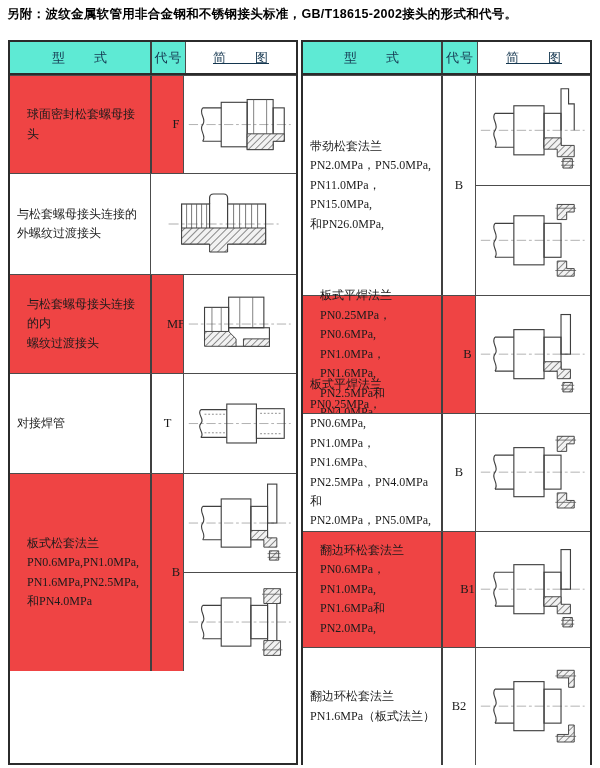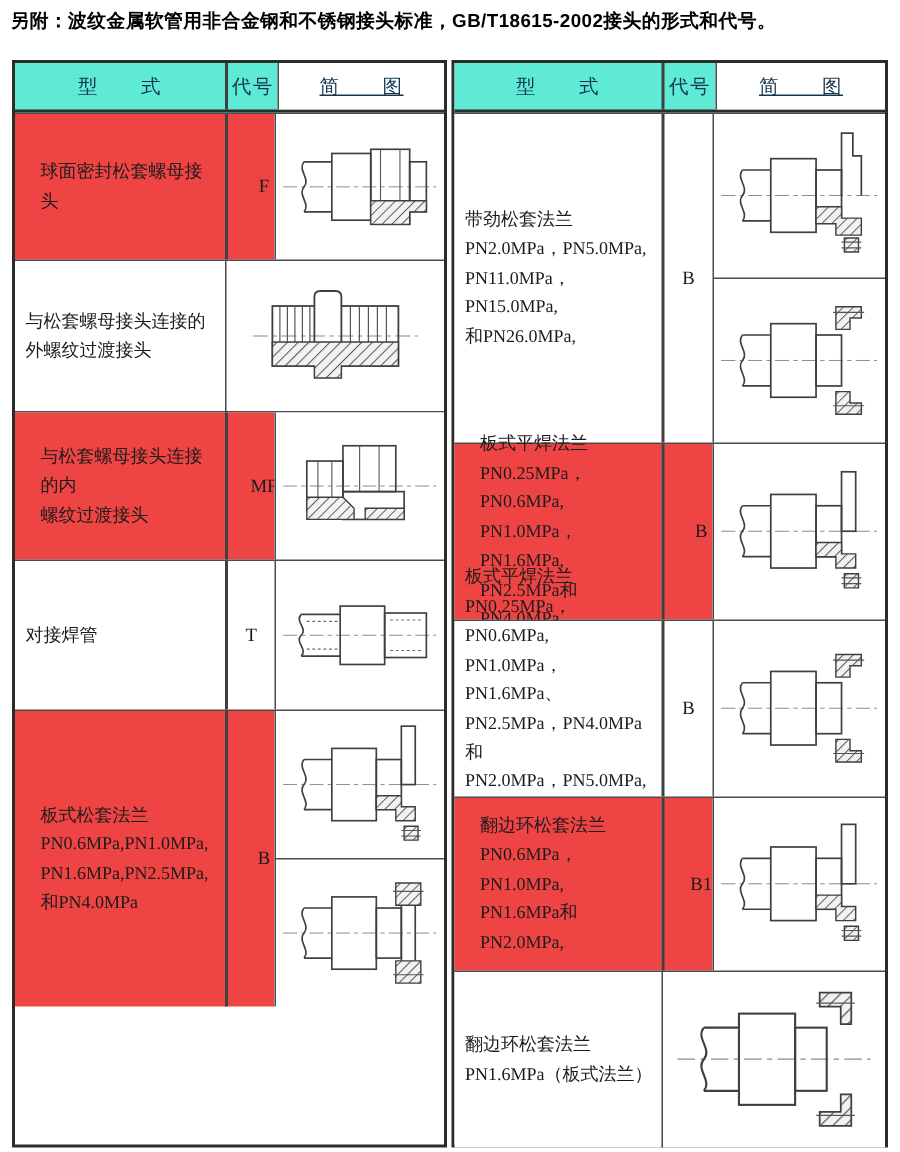--- a/index.html
+++ b/index.html
@@ -271,20 +271,21 @@
               <path class="ht" d="M90 78h10v10H90z"></path>
               <path class="lt" d="M88 81h14M88 85h14"></path>
             </svg></div>
         </div>
       </div>
   </div>
 
   <div class="row bg-white" style="height:118px">
     <div class="c c-type">翻边环松套法兰
 PN1.6MPa（板式法兰）</div>
+    <div class="c c-code">B2</div>
     <div class="c c-diag">
         <div class="dcell">
           <div class="diag"><svg viewBox="0 0 116 96" preserveAspectRatio="xMidYMid meet">
               <line class="cl" x1="3" y1="48" x2="113" y2="48"></line>
               <path class="ln" d="M18 30H38M18 66H38"></path>
               <path class="ln" d="M18 30c-5 6 5 12 0 18c-5 6 5 12 0 18"></path>
               <rect class="ln" x="38" y="22" width="32" height="52"></rect>
               <rect class="ln" x="70" y="30" width="18" height="36"></rect>
               <path class="ht" d="M84 10h18v18h-6v-10h-12z"></path>
               <path class="ht" d="M84 86h18V68h-6v10h-12z"></path>

